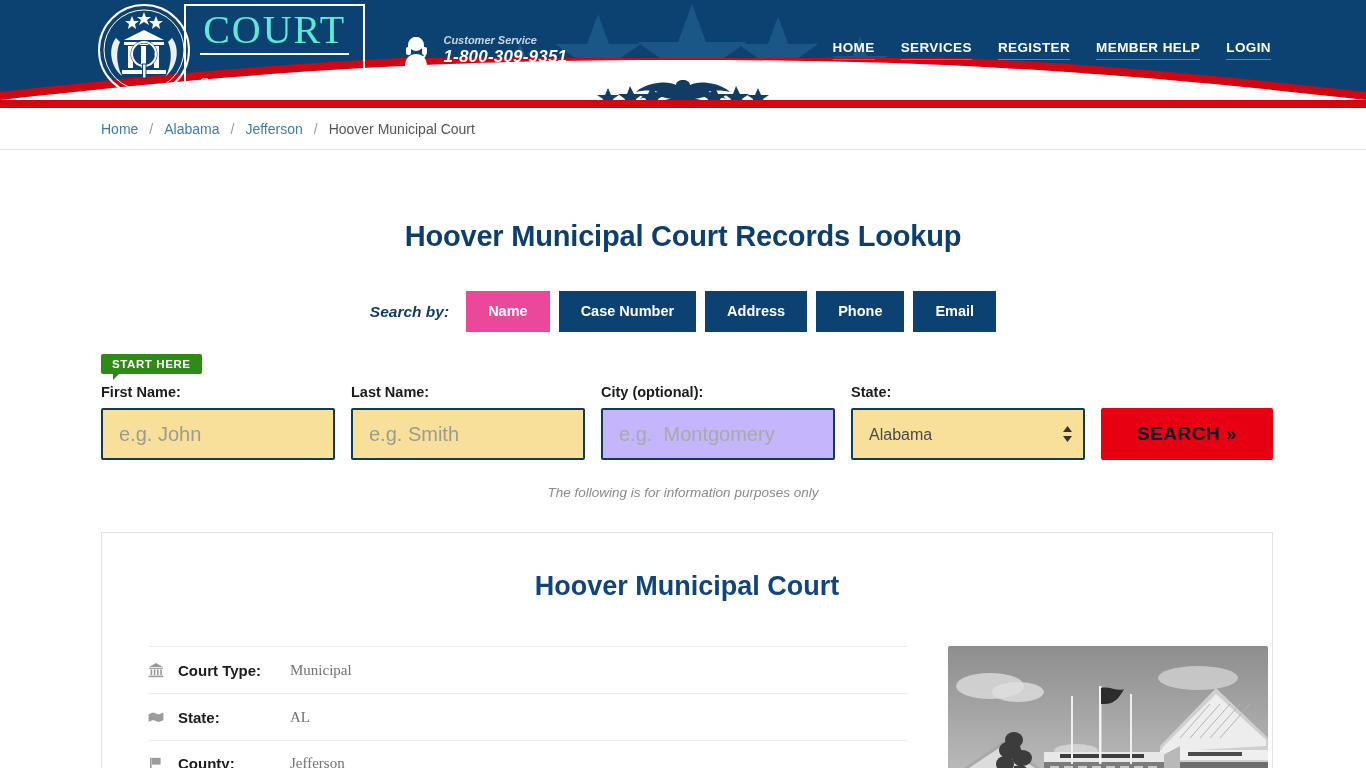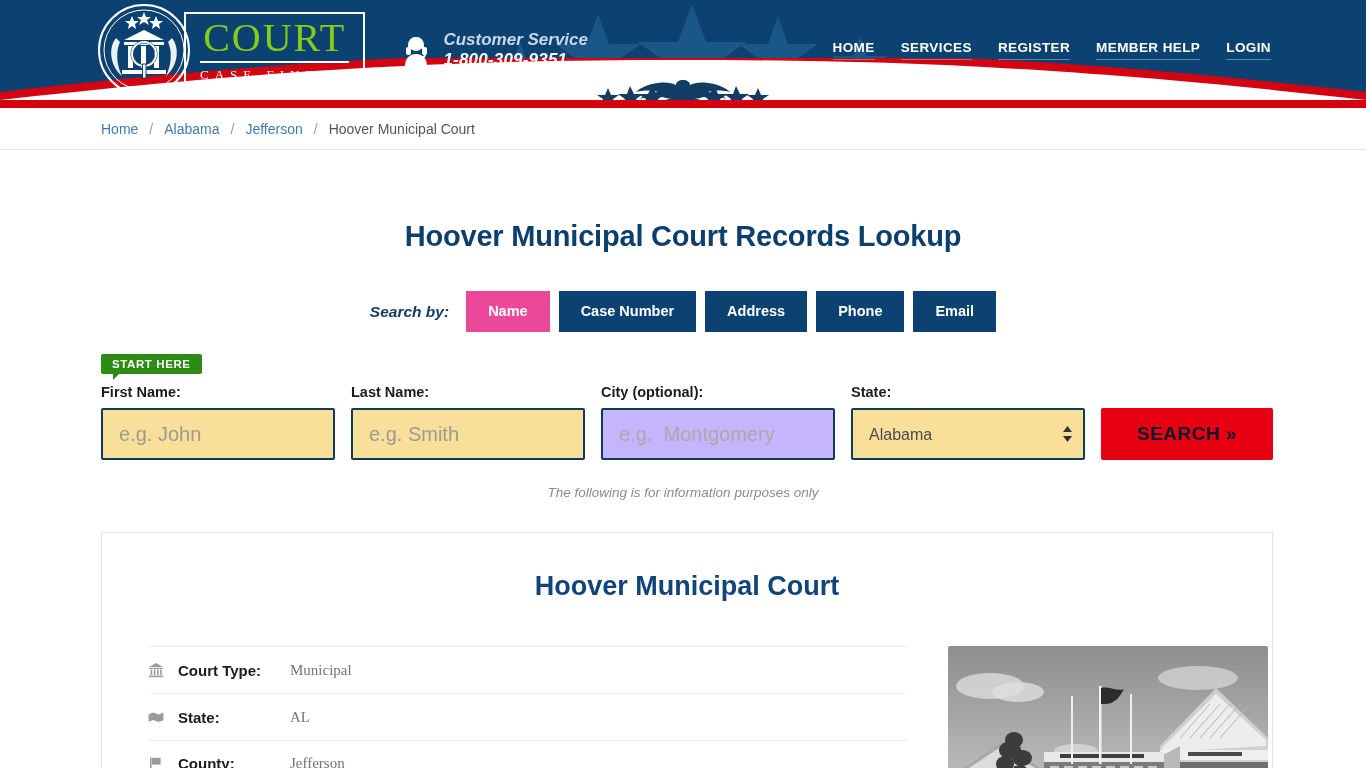--- a/index.html
+++ b/index.html
@@ -46,47 +46,47 @@
     border: 2px solid #ffffff;
     padding: 4px 14px 6px 14px;
     margin-left: -6px;
     text-align: center;
     line-height: 1;
   }
   .logo-word-court {
     font-family: "Liberation Serif", serif;
     font-size: 40px;
     letter-spacing: 2px;
-    color: #84cc16;
+    color: #5eead4;
     font-weight: 400;
     display: block;
     border-bottom: 2px solid #ffffff;
     padding-bottom: 3px;
   }
   .logo-word-sub {
     font-family: "Liberation Serif", serif;
     font-size: 13px;
     letter-spacing: 6px;
     color: #ffffff;
     display: block;
-    padding-top: 5px;
+    padding-top: 20px;
   }
 
   
   .cs-block {
     display: flex;
     align-items: center;
     margin-left: 38px;
   }
   .cs-icon { width: 30px; height: 32px; flex: 0 0 30px; }
   .cs-text { margin-left: 10px; line-height: 1.15; }
   .cs-label {
     display: block;
     color: #c9d7e4;
-    font-size: 17px;
+    font-size: 11px;
     font-style: italic;
     font-weight: bold;
   }
   .cs-phone {
     display: block;
     color: #ffffff;
     font-size: 17px;
     font-style: italic;
     font-weight: bold;
     letter-spacing: .2px;

